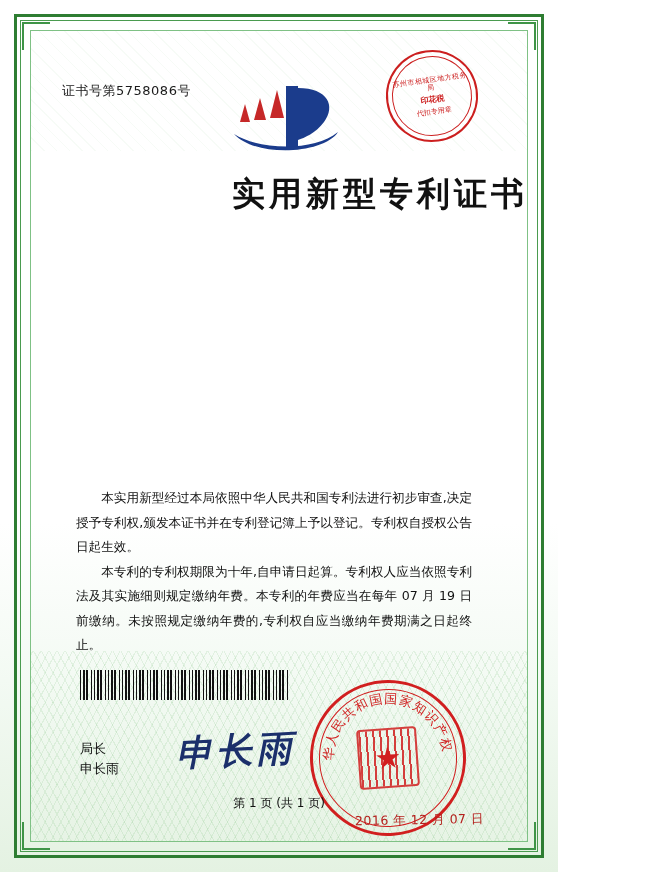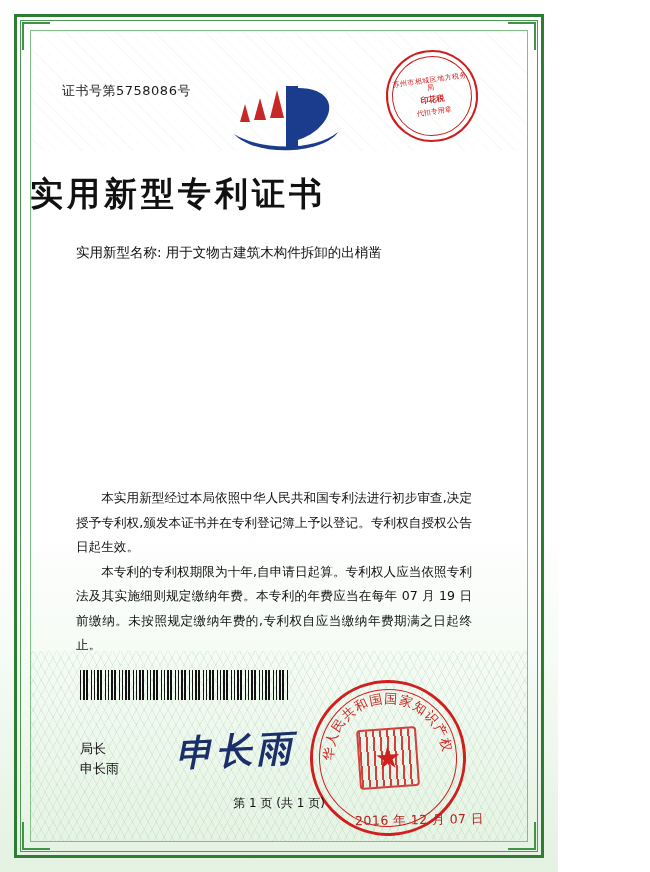--- a/index.html
+++ b/index.html
@@ -79,21 +79,21 @@
 
   
   .logo{
     position:absolute;left:0;right:0;top:38px;height:88px;
     display:flex;align-items:flex-end;justify-content:center;
   }
   .logo svg{display:block;}
 
   .title{
     position:absolute;left:0;right:0;top:142px;
-    text-align:left;
+    text-align:right;
     font-family:"DejaVu Serif","Liberation Serif",serif;
     font-size:33px;font-weight:bold;color:#111;letter-spacing:4px;
   }
 
   .fields{position:absolute;left:46px;right:40px;top:212px;}
   .field{
     font-size:13.5px;color:#111;margin-bottom:22px;line-height:1.5;
   }
   .field .lbl{display:inline-block;}
   .field .val{display:inline-block;}
@@ -199,24 +199,20 @@
           <rect x="82" y="10" width="12" height="62" fill="#1b3c8c"></rect>
           <path d="M94 12 C124 12 132 30 120 46 C112 57 100 62 94 64 Z" fill="#1b3c8c"></path>
           <path d="M30 58 C55 74 110 76 134 56 C120 78 52 82 30 58 Z" fill="#1b3c8c"></path>
         </g>
       </svg>
     </div>
 
     <div class="title">实用新型专利证书</div>
 
     <div class="fields">
-      <div class="field">
-        <span class="lbl">实用新型名称:</span>
-        <span class="val">用于文物古建筑木构件拆卸的出梢凿</span>
-      </div>
     </div>
 
     <div class="body-text">
       <p>本实用新型经过本局依照中华人民共和国专利法进行初步审查,决定授予专利权,颁发本证书并在专利登记簿上予以登记。专利权自授权公告日起生效。</p>
       <p>本专利的专利权期限为十年,自申请日起算。专利权人应当依照专利法及其实施细则规定缴纳年费。本专利的年费应当在每年 07 月 19 日前缴纳。未按照规定缴纳年费的,专利权自应当缴纳年费期满之日起终止。</p>
     </div>
 
     <div class="barcode"></div>
 
     <div class="signature-block">

